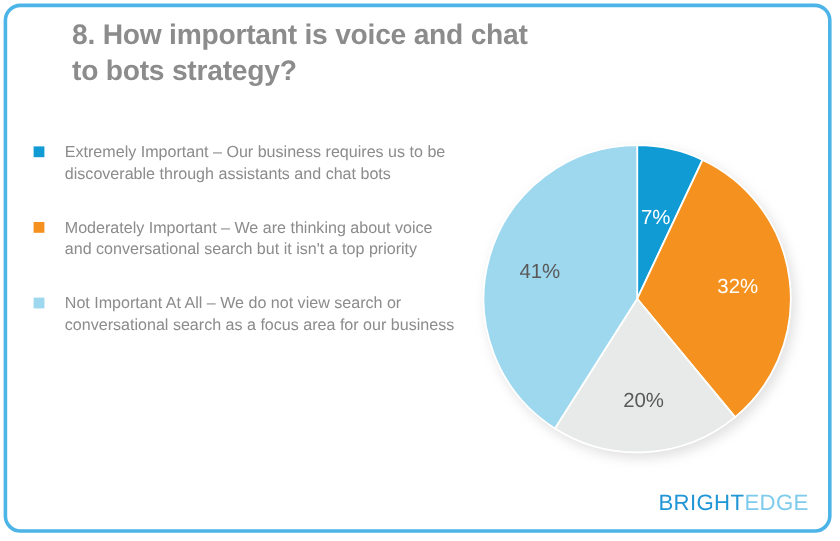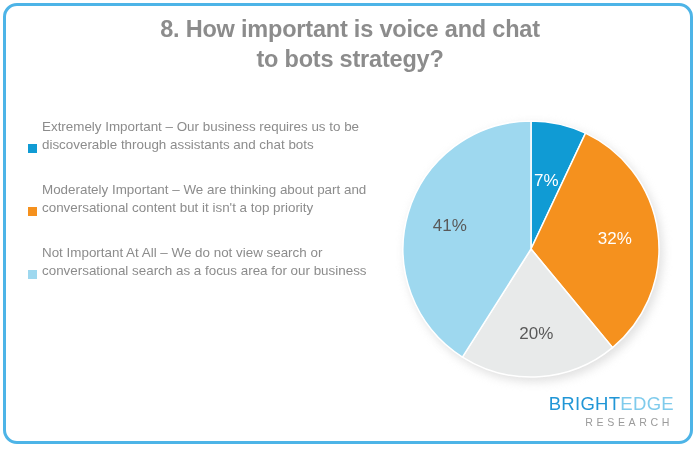--- a/index.html
+++ b/index.html
@@ -28,40 +28,41 @@
     border-radius: 14px;
     background: #ffffff;
   }
 
   
   #title {
     position: absolute;
     left: 60px;
     top: 14px;
     width: 580px;
-    text-align: center;
+    text-align: left;
     color: #8C8C8C;
     font-size: 23.5px;
     font-weight: bold;
     line-height: 30px;
     letter-spacing: -0.2px;
   }
   #title .line2 { display: block; }
 
   
   #legend {
     position: absolute;
     left: 28px;
     top: 118px;
     width: 352px;
   }
   .legend-item {
     display: flex;
-    align-items: flex-end;
+    align-items: flex-start;
     margin-bottom: 28px;
+    gap: 12px;
   }
   .legend-item:last-child { margin-bottom: 0; }
   .legend-swatch {
     flex: 0 0 auto;
     width: 9px;
     height: 9px;
     margin-top: 4px;
     margin-right: 5px;
   }
   .legend-label {
@@ -135,21 +136,21 @@
     <span class="line2">to bots strategy?</span>
   </div>
 
   <div id="legend">
     <div class="legend-item">
       <span class="legend-swatch" style="background:#109BD4"></span>
       <span class="legend-label">Extremely Important – Our business requires us to be discoverable through assistants and chat bots</span>
     </div>
     <div class="legend-item">
       <span class="legend-swatch" style="background:#F5911E"></span>
-      <span class="legend-label">Moderately Important – We are thinking about part and conversational content but it isn't a top priority</span>
+      <span class="legend-label">Moderately Important – We are thinking about voice and conversational search but it isn't a top priority</span>
     </div>
     <div class="legend-item">
       <span class="legend-swatch" style="background:#9ED8EF"></span>
       <span class="legend-label">Not Important At All – We do not view search or conversational search as a focus area for our business</span>
     </div>
   </div>
 
   <div id="pie-wrap">
     <div id="pie-shadow"></div>
     <svg id="pie-svg" width="262" height="262" viewBox="0 0 262 262">
@@ -165,15 +166,14 @@
           <text x="136.30454308983641" y="221.31329801762038" text-anchor="middle" class="slice-label" fill="#595959">20%</text>
           <text x="49.87438943401183" y="113.43083136180594" text-anchor="middle" class="slice-label" fill="#595959">41%</text>
         </g>
     </svg>
   </div>
 
   <div id="logo">
     <div id="logo-main">
       <span id="logo-bright">BRIGHT</span><span id="logo-edge">EDGE</span>
     </div>
-    <div id="logo-sub">RESEARCH</div>
   </div>
 </div>
 
 </body></html>

